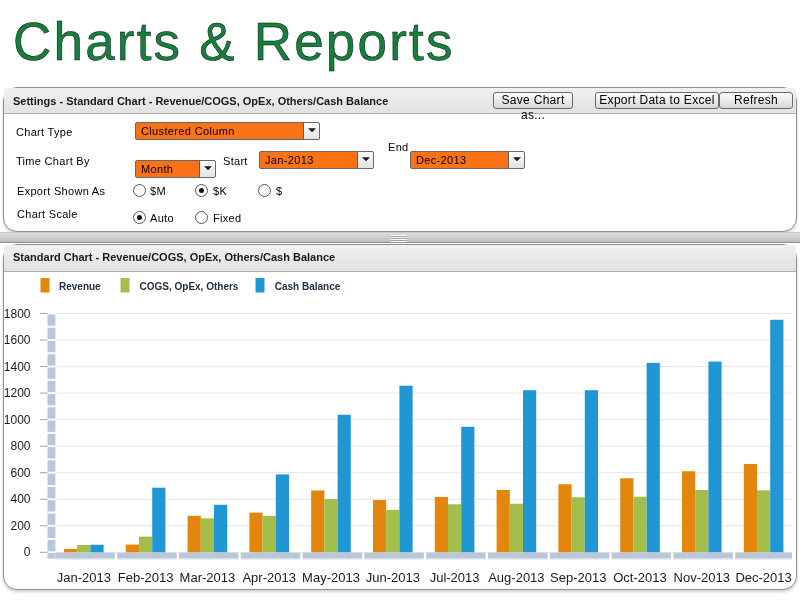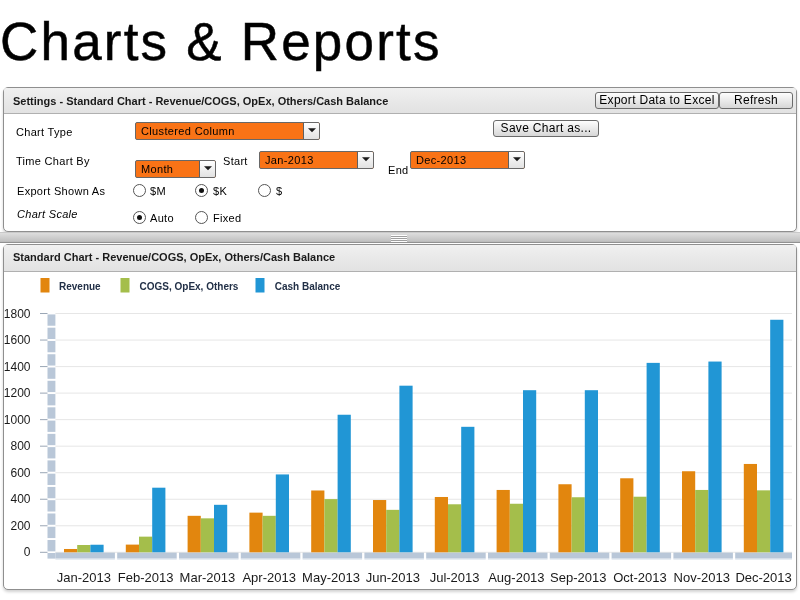--- a/index.html
+++ b/index.html
@@ -1,19 +1,19 @@
 <!DOCTYPE html>
 <html><head>
 <meta charset="utf-8">
 <style>
   * { margin:0; padding:0; box-sizing:border-box; }
   html,body { width:800px; height:600px; background:#fff; font-family:"Liberation Sans", sans-serif; overflow:hidden; }
   .abs { position:absolute; }
-  #title { left:0; top:11px; font-size:53px; letter-spacing:2.2px; color:#000000; font-weight:400; -webkit-text-stroke:0.5px #0b0b0b; }
-  .panel { border:1px solid #8f8f8f; border-radius:5px; background:#fff; }
+  #title { left:13px; top:11px; font-size:53px; letter-spacing:2.2px; color:#15803d; font-weight:400; -webkit-text-stroke:0.5px #0b0b0b; }
+  .panel { border:1px solid #8f8f8f; border-radius:14px; background:#fff; }
   .phead { position:absolute; left:0; top:0; right:0; height:26px;
     background:linear-gradient(#f0f0f0,#e2e2e2); border-bottom:1px solid #b0b0b0;
     border-radius:2px 2px 0 0; }
   .phead span { position:absolute; left:9px; top:50%; transform:translateY(-50%);
     font-size:11px; font-weight:bold; color:#1a1a1a; white-space:nowrap; }
   .btn { position:absolute; height:17px; border:1px solid #6b6b6b; border-radius:3px;
     background:linear-gradient(#fefefe,#ececec 45%,#d7d7d7);
     font-size:12px; letter-spacing:0.3px; color:#000; text-align:center; line-height:15px; }
   .lbl { position:absolute; font-size:11px; letter-spacing:0.3px; color:#000; white-space:nowrap; }
   .sel { position:absolute; height:18px; border:1px solid #686868; border-radius:2px;
@@ -30,55 +30,55 @@
     border-radius:50%; background:#111; }
 </style>
 </head>
 <body>
 <div class="abs" id="title">Charts &amp; Reports</div>
 
 <div class="abs panel" style="left:3px; top:87px; width:794px; height:145px; box-shadow:0 2px 3px rgba(0,0,0,0.18);">
   <div class="phead">
       <span>Settings - Standard Chart - Revenue/COGS, OpEx, Others/Cash Balance</span>
     </div>
-  <div class="btn" style="left:489px; top:3.5px; width:106px;margin-top:28px;">Save Chart as...</div>
+  <div class="btn" style="left:489px; top:3.5px; width:80px;">Save Chart as...</div>
   <div class="btn" style="left:591px; top:3.5px; width:124px;">Export Data to Excel</div>
   <div class="btn" style="left:715px; top:3.5px; width:74px;text-align:center;">Refresh</div>
 
   <div class="lbl" style="left:12px; top:38px;">Chart Type</div>
   <div class="sel" style="left:131px; top:34px; width:185px;">
       <span class="tx">Clustered Column</span>
       <span class="ar"></span>
     </div>
 
   <div class="lbl" style="left:12px; top:67px;">Time Chart By</div>
   <div class="sel" style="left:131px; top:63px; width:81px;margin-top:9px;">
       <span class="tx">Month</span>
       <span class="ar"></span>
     </div>
   <div class="lbl" style="left:219px; top:67px;">Start</div>
   <div class="sel" style="left:255px; top:63px; width:115px;">
       <span class="tx">Jan-2013</span>
       <span class="ar"></span>
     </div>
-  <div class="lbl" style="left:378px; top:76px;padding-left:6px;">End</div>
+  <div class="lbl" style="left:378px; top:53px;padding-left:6px;">End</div>
   <div class="sel" style="left:406px; top:63px; width:115px;">
       <span class="tx">Dec-2013</span>
       <span class="ar"></span>
     </div>
 
   <div class="lbl" style="left:13px; top:97px;">Export Shown As</div>
   <div class="radio" style="left:129px; top:96px;"></div>
   <div class="lbl" style="left:146px; top:97px;">$M</div>
   <div class="radio on" style="left:191px; top:96px;"></div>
   <div class="lbl" style="left:209px; top:97px;">$K</div>
   <div class="radio" style="left:254px; top:96px;"></div>
   <div class="lbl" style="left:272px; top:97px;">$</div>
 
-  <div class="lbl" style="left:13px; top:120px;font-style:italic;">Chart Scale</div>
+  <div class="lbl" style="left:13px; top:120px;">Chart Scale</div>
   <div class="radio on" style="left:129px; top:123px;"></div>
   <div class="lbl" style="left:146px; top:124px;">Auto</div>
   <div class="radio" style="left:191px; top:123px;"></div>
   <div class="lbl" style="left:209px; top:124px;text-align:center;">Fixed</div>
 </div>
 
 <div class="abs" style="left:0; top:232px; width:800px; height:11px;
   background:linear-gradient(#dedede,#c3c3c3 85%,#b8b8b8); border-top:1px solid #c9c9c9; border-bottom:1px solid #919191;">
   <div style="position:absolute; left:391px; top:2px; width:16px; height:7px;
     background:repeating-linear-gradient(#fdfdfd 0 1px, #9f9f9f 1px 2px);"></div>

